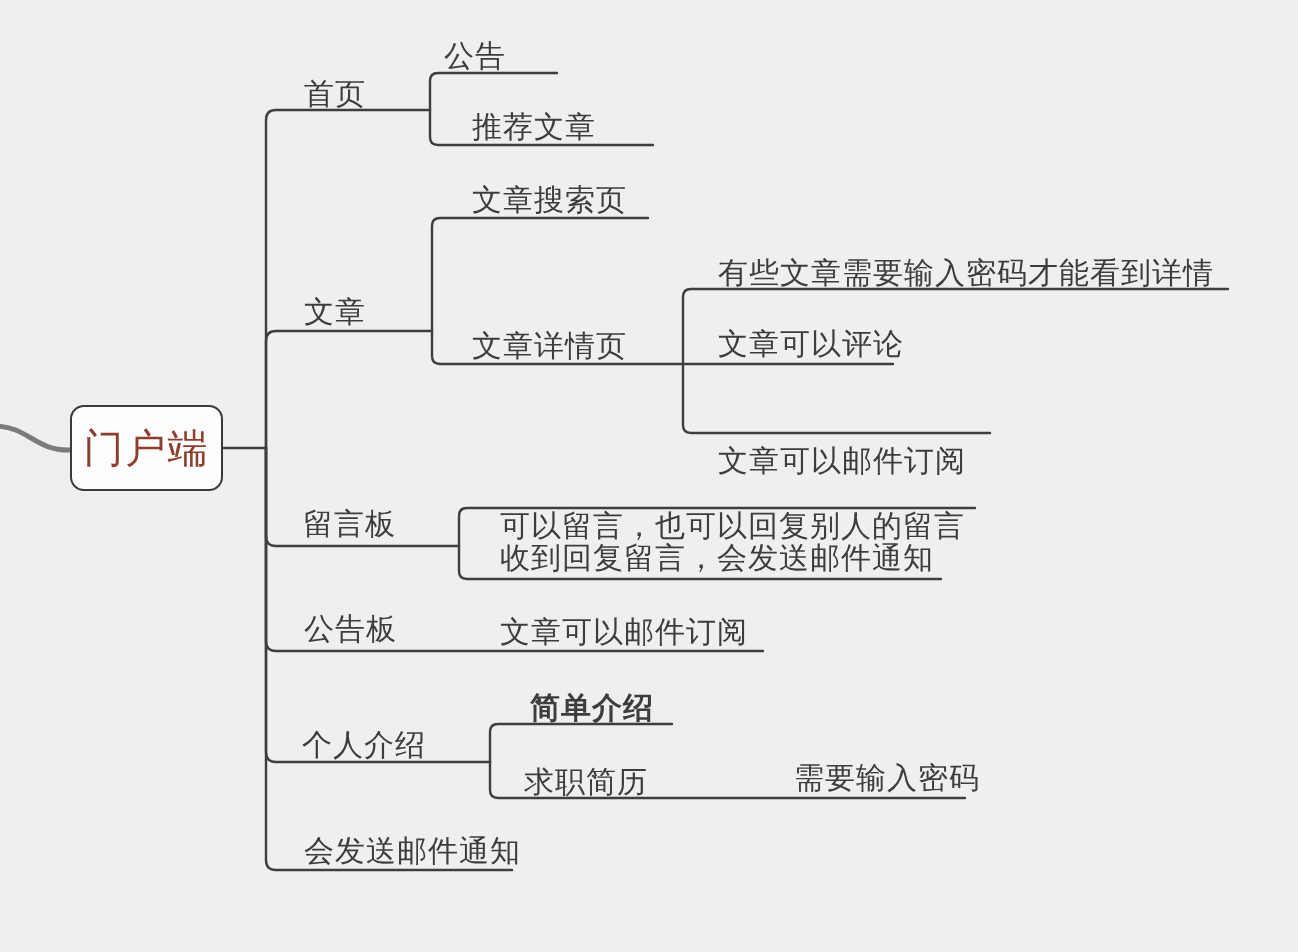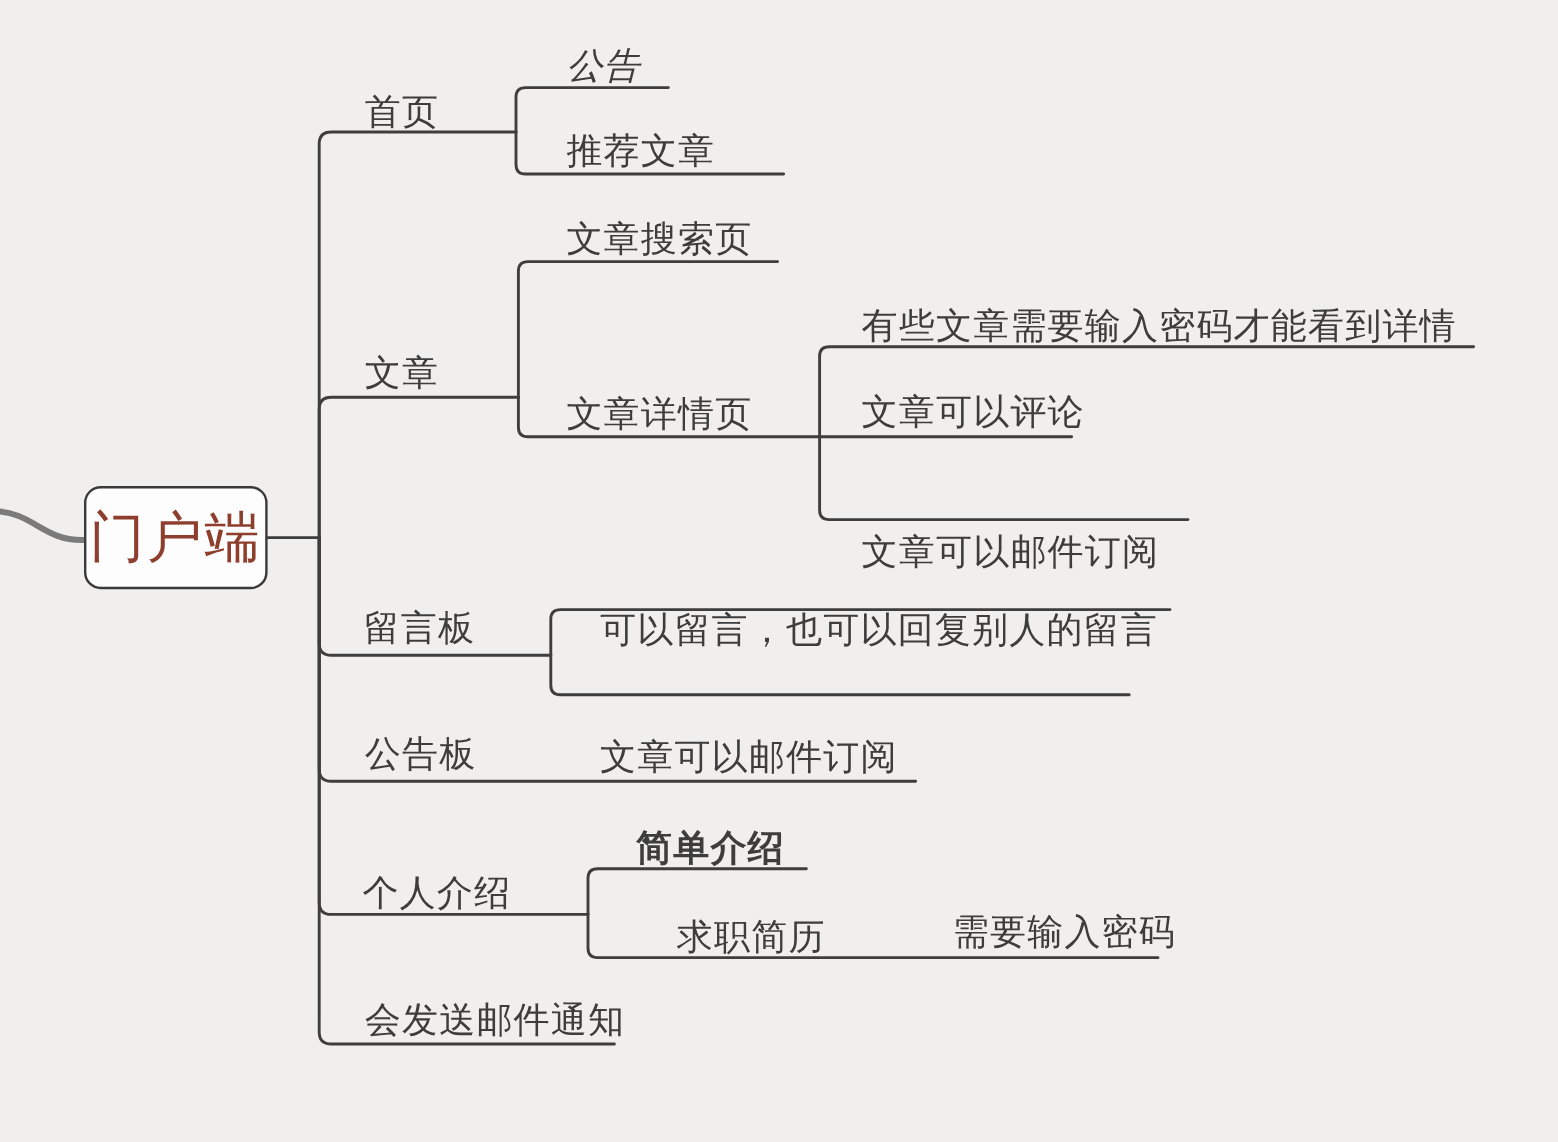--- a/index.html
+++ b/index.html
@@ -27,21 +27,21 @@
     position:absolute;
     left:70px;top:405px;
     width:153px;height:86px;
     background:#fdfdfd;
     border:2.5px solid #3a3a3a;
     border-radius:14px;
     display:flex;align-items:center;justify-content:center;
     box-sizing:border-box;
   }
   .root-box span{
-    font-size:46px;
+    font-size:40px;
     color:#8e3e2d;
     letter-spacing:2px;
     white-space:nowrap;
   }
 </style>
 </head>
 <body>
 
 <div class="canvas">
 
@@ -81,32 +81,33 @@
     <span>门户端</span>
   </div>
 
   <div class="topic" style="left:304px;top:78px;text-align:right;">首页</div>
   <div class="topic" style="left:304px;top:296px;">文章</div>
   <div class="topic" style="left:303px;top:508px;">留言板</div>
   <div class="topic" style="left:304px;top:613px;">公告板</div>
   <div class="topic" style="left:302px;top:729px;">个人介绍</div>
   <div class="topic" style="left:304px;top:835px;">会发送邮件通知</div>
 
-  <div class="topic" style="left:472px;top:40px;font-style:italic;">公告</div>
+  <div class="topic" style="left:444px;top:40px;">公告</div>
   <div class="topic" style="left:472px;top:111px;">推荐文章</div>
 
   <div class="topic" style="left:472px;top:184px;">文章搜索页</div>
   <div class="topic" style="left:472px;top:330px;">文章详情页</div>
 
   <div class="topic" style="left:718px;top:257px;">有些文章需要输入密码才能看到详情</div>
   <div class="topic" style="left:718px;top:328px;">文章可以评论</div>
   <div class="topic" style="left:718px;top:398px;margin-top:47px;">文章可以邮件订阅</div>
 
   <div class="topic" style="left:500px;top:470px;margin-top:40px;">可以留言，也可以回复别人的留言</div>
+  <div class="topic" style="left:500px;top:542px;">收到回复留言，会发送邮件通知</div>
 
   <div class="topic" style="left:500px;top:616px;">文章可以邮件订阅</div>
 
   <div class="topic" style="left:530px;top:692px;font-weight:bold;">简单介绍</div>
-  <div class="topic" style="left:564px;top:766px;">求职简历</div>
+  <div class="topic" style="left:524px;top:766px;">求职简历</div>
 
   <div class="topic" style="left:755px;top:762px;margin-left:39px;">需要输入密码</div>
 
 </div>
 
 </body></html>

